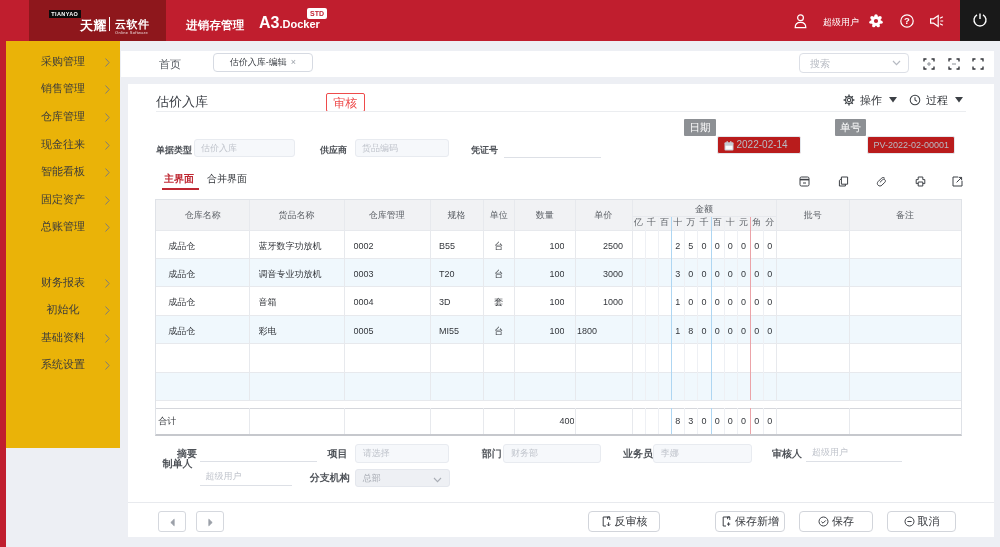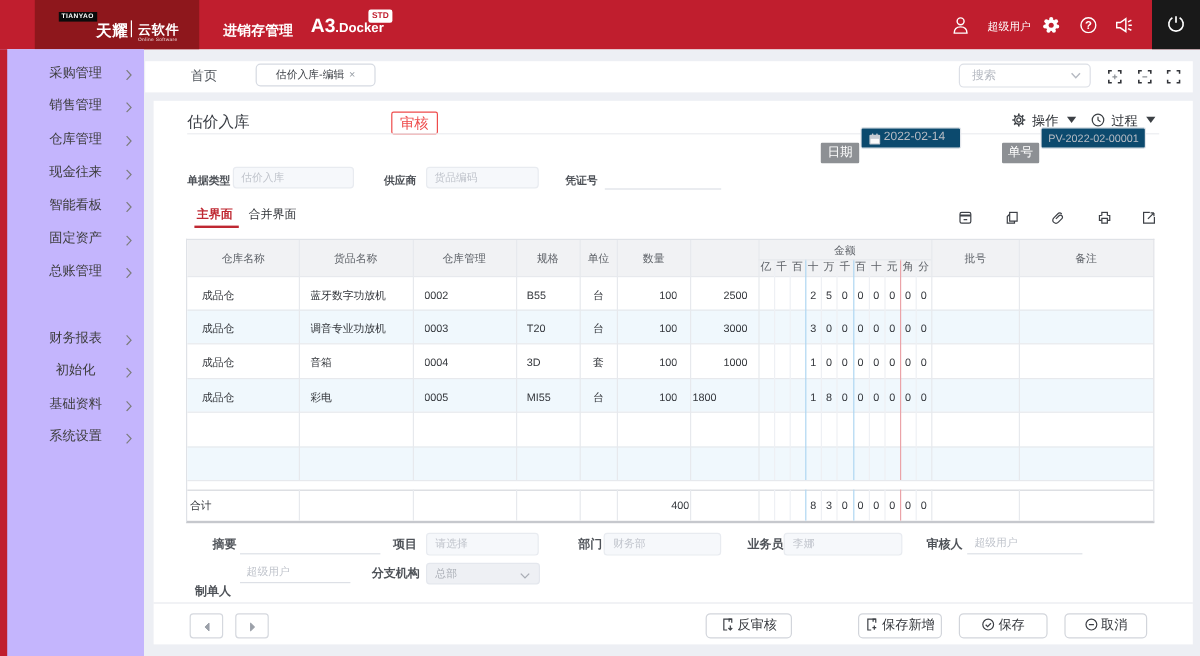--- a/index.html
+++ b/index.html
@@ -17,21 +17,21 @@
 #onlinesw { position:absolute; left:86px; top:29.5px; color:#fff; font-size:4px; letter-spacing:.3px; opacity:.85; }
 #prodname { position:absolute; left:186px; top:18px; color:#fff; font-size:11.5px; font-weight:bold; letter-spacing:0.2px; }
 #a3 { position:absolute; left:259px; top:14px; color:#fff; font-weight:bold; font-size:16px; }
 #a3 .docker { font-size:11px; }
 #std { position:absolute; left:307px; top:8px; width:20px; height:11px; background:#fff; border-radius:2px; color:#c01e2e; font-size:7px; font-weight:bold; text-align:center; line-height:11px; }
 #blackblk { position:absolute; left:960px; top:0; width:40px; height:41px; background:#191919; }
 .hico { position:absolute; top:13px; }
 #hdruser { position:absolute; left:823px; top:16px; color:#fff; font-size:9px; }
 
 
-#side { position:absolute; left:0; top:41px; width:120px; height:506px; background:#c4b5fd; }
+#side { position:absolute; left:0; top:41px; width:120px; height:407px; background:#eab308; }
 #sidestrip { position:absolute; left:0; top:0; width:6px; height:506px; background:#c01e2e; }
 .mitem { position:absolute; left:6px; width:114px; height:27.6px; font-size:11px; color:#3c3c3c; text-align:center; line-height:27.6px; }
 .mitem svg.chev { position:absolute; right:10px; top:10px; }
 
 
 #tabstrip { position:absolute; left:121px; top:51px; width:873px; height:26px; background:#fff; }
 #tab-home { position:absolute; left:38px; top:0; height:26px; line-height:26px; font-size:11px; color:#51565d; }
 #tab-cur { position:absolute; left:92px; top:2px; width:100px; height:19px; border:1px solid #d6dae2; border-radius:4px; background:#fff; font-size:9px; color:#3b3f45; text-align:center; line-height:17px; }
 #tab-cur .x { color:#9aa0a8; font-size:9px; margin-left:4px; }
 #searchbox { position:absolute; left:678px; top:2px; width:110px; height:20px; border:1px solid #dcdfe6; border-radius:4px; background:#fff; }
@@ -39,21 +39,21 @@
 #searchbox svg { position:absolute; right:7px; top:6px; }
 
 
 #panel { position:absolute; left:128px; top:84px; width:866px; height:453px; background:#fff; }
 #title { position:absolute; left:28px; top:9px; font-size:13px; font-weight:normal; color:#3a3e45; }
 #stamp { position:absolute; left:198px; top:8.5px; width:38.5px; height:19.5px; border:1.2px solid #ee4b4b; border-radius:2px; color:#ee4b4b; font-size:12px; text-align:center; line-height:19px; }
 #opgrp { position:absolute; left:715px; top:9px; font-size:11px; color:#2f3237; }
 #titleline { position:absolute; left:28px; top:27px; width:810px; height:1px; background:#ebedf0; }
 
 .badge { position:absolute; top:35px; height:17px; background:#8d9094; color:#fff; font-size:10.5px; text-align:center; line-height:17px; border-radius:1px; }
-.dinput { position:absolute; top:22px; height:18px; background:#0c4a6e; border:1px solid #e4e7ec; border-radius:2px; font-size:10px; color:#b7bcc4; line-height:16px; white-space:nowrap; overflow:hidden; }
+.dinput { position:absolute; top:52px; height:18px; background:#b91c1c; border:1px solid #e4e7ec; border-radius:2px; font-size:10px; color:#b7bcc4; line-height:16px; white-space:nowrap; overflow:hidden; }
 
 .flabel { position:absolute; font-size:9px; font-weight:bold; color:#4e5258; }
 .finput { position:absolute; height:18px; background:#f6f8fb; border:1px solid #e8ebf0; border-radius:3px; font-size:9px; color:#c0c4cc; line-height:16px; padding-left:6px; }
 .uline { position:absolute; height:17px; border-bottom:1px solid #dde0e6; font-size:9px; color:#c0c4cc; line-height:15px; padding-left:6px; }
 
 #vtab1 { position:absolute; left:36px; top:88px; font-size:10px; color:#bf2832;font-weight:bold; }
 #vtab1u { position:absolute; left:34px; top:104px; width:37px; height:2px; background:#bf2832; }
 #vtab2 { position:absolute; left:79px; top:88px; font-size:10px; color:#33363b; }
 
 
@@ -298,20 +298,21 @@
       <div class="abs" style="left:593.78px;top:208.4px;width:1px;height:26.1px;background:#eba3a8"></div>
   <div class="abs" style="left:606.95px;top:16.5px;width:1px;height:184.2px;background:#eef0f4"></div>
       <div class="abs" style="left:606.95px;top:208.4px;width:1px;height:26.1px;background:#eef0f4"></div>
   <div class="abs" style="left:475.3px;top:16.5px;width:144.8px;height:1px;background:#e7e9ed"></div>
   <div class="abs hth" style="left:6.4px;top:0;width:80px;height:30px;line-height:30px;">仓库名称</div>
   <div class="abs hth" style="left:100.1px;top:0;width:80px;height:30px;line-height:30px;">货品名称</div>
   <div class="abs hth" style="left:190.5px;top:0;width:80px;height:30px;line-height:30px;">仓库管理</div>
   <div class="abs hth" style="left:260.2px;top:0;width:80px;height:30px;line-height:30px;">规格</div>
   <div class="abs hth" style="left:302.4px;top:0;width:80px;height:30px;line-height:30px;">单位</div>
   <div class="abs hth" style="left:348.4px;top:0;width:80px;height:30px;line-height:30px;">数量</div>
+  <div class="abs hth" style="left:407.0px;top:0;width:80px;height:30px;line-height:30px;">单价</div>
   <div class="abs hth" style="left:507.7px;top:0;width:80px;height:17px;line-height:18px;">金额</div>
   <div class="abs hth" style="left:475.4px;top:16.5px;width:13px;height:13.5px;line-height:13.5px;font-size:9px;">亿</div>
   <div class="abs hth" style="left:488.5px;top:16.5px;width:13px;height:13.5px;line-height:13.5px;font-size:9px;">千</div>
   <div class="abs hth" style="left:501.7px;top:16.5px;width:13px;height:13.5px;line-height:13.5px;font-size:9px;">百</div>
   <div class="abs hth" style="left:514.9px;top:16.5px;width:13px;height:13.5px;line-height:13.5px;font-size:9px;">十</div>
   <div class="abs hth" style="left:528.0px;top:16.5px;width:13px;height:13.5px;line-height:13.5px;font-size:9px;">万</div>
   <div class="abs hth" style="left:541.2px;top:16.5px;width:13px;height:13.5px;line-height:13.5px;font-size:9px;">千</div>
   <div class="abs hth" style="left:554.4px;top:16.5px;width:13px;height:13.5px;line-height:13.5px;font-size:9px;">百</div>
   <div class="abs hth" style="left:567.5px;top:16.5px;width:13px;height:13.5px;line-height:13.5px;font-size:9px;">十</div>
   <div class="abs hth" style="left:580.7px;top:16.5px;width:13px;height:13.5px;line-height:13.5px;font-size:9px;">元</div>
@@ -394,21 +395,21 @@
   <div class="flabel2" style="left:49px;top:362.5px;">摘要</div>
   <div class="uline" style="left:71.5px;top:361px;width:117px;"></div>
   <div class="flabel2" style="left:199.5px;top:362.5px;">项目</div>
   <div class="finput2" style="left:226.8px;top:359.5px;width:94.5px;">请选择</div>
   <div class="flabel2" style="left:353.8px;top:362.5px;">部门</div>
   <div class="finput2" style="left:375px;top:359.5px;width:98px;">财务部</div>
   <div class="flabel2" style="left:495px;top:362.5px;">业务员</div>
   <div class="finput2" style="left:524.7px;top:359.5px;width:99px;">李娜</div>
   <div class="flabel2" style="left:644px;top:362.5px;">审核人</div>
   <div class="uline" style="left:678px;top:361px;width:96px;">超级用户</div>
-  <div class="flabel2" style="left:34.6px;top:402px;">制单人</div>
+  <div class="flabel2" style="left:34.6px;top:373px;">制单人</div>
   <div class="uline" style="left:71.5px;top:385px;width:92.3px;">超级用户</div>
   <div class="flabel2" style="left:181.8px;top:386.5px;">分支机构</div>
   <div class="fsel" style="left:226.8px;top:384.5px;width:94.8px;">总部
     <svg style="position:absolute;right:7px;top:7px" width="9" height="6" viewBox="0 0 9 6" fill="none" stroke="#a9adb5" stroke-width="1.1">
         <path d="M1 1 L4.5 4.6 L8 1"></path>
       </svg>
   </div>
 
   <div id="footline"></div>
   <div class="navbtn" style="left:30px;"><svg width="9" height="9" viewBox="0 0 9 9" style="margin-top:6px">

